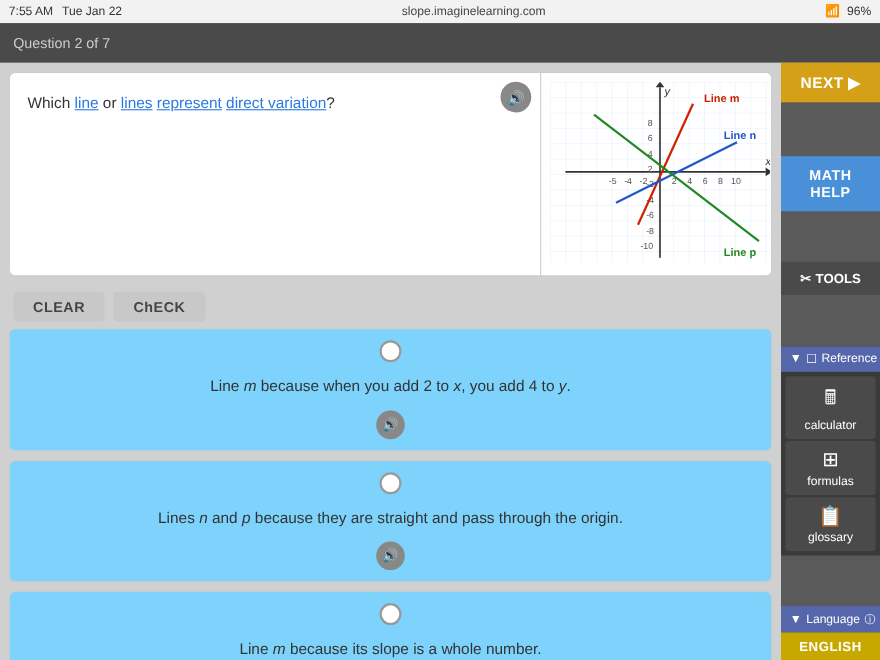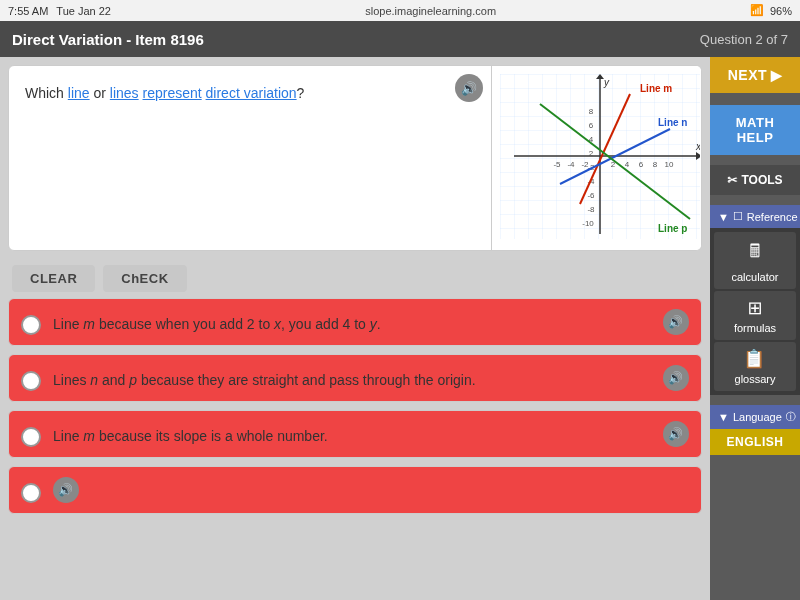--- a/index.html
+++ b/index.html
@@ -156,28 +156,29 @@
     .choices-container {
       padding: 0 8px 8px;
       display: flex;
       flex-direction: column;
       gap: 8px;
       position: relative;
       z-index: 2;
     }
 
     .choice-item {
-      background: #ef4444;
+      background: #7dd3fc;
       border-radius: 6px;
       border: 1px solid #ccc;
       display: flex;
-      align-items: flex-end;
+      align-items: center;
       padding: 10px 12px;
       gap: 12px;
       position: relative;
+      flex-direction: column;
     }
 
     .choice-radio {
       width: 20px;
       height: 20px;
       border-radius: 50%;
       border: 2px solid #999;
       background: white;
       flex-shrink: 0;
       cursor: pointer;
@@ -205,20 +206,21 @@
       flex-shrink: 0;
     }
 
     
     .sidebar {
       width: 90px;
       background: #5a5a5a;
       display: flex;
       flex-direction: column;
       gap: 6px;
+      justify-content: space-between;
     }
 
     .btn-next {
       background: #d4a017;
       color: white;
       border: none;
       padding: 10px 8px;
       font-size: 14px;
       font-weight: 700;
       cursor: pointer;
@@ -338,21 +340,20 @@
     <span>Tue Jan 22</span>
   </div>
   <div style="font-size:11px;color:#444;">slope.imaginelearning.com</div>
   <div class="status-right">
     <span>📶</span>
     <span>96%</span>
   </div>
 </div>
 
 <div class="header">
-  <span class="header-title">Direct Variation - Item 8196</span>
   <span class="header-center">Question 2 of 7</span>
 </div>
 
 <div class="main-layout">
 
   <div class="content-area">
 
     <div class="think-watermark">
       <span>THINK</span>
         <span>think</span>

